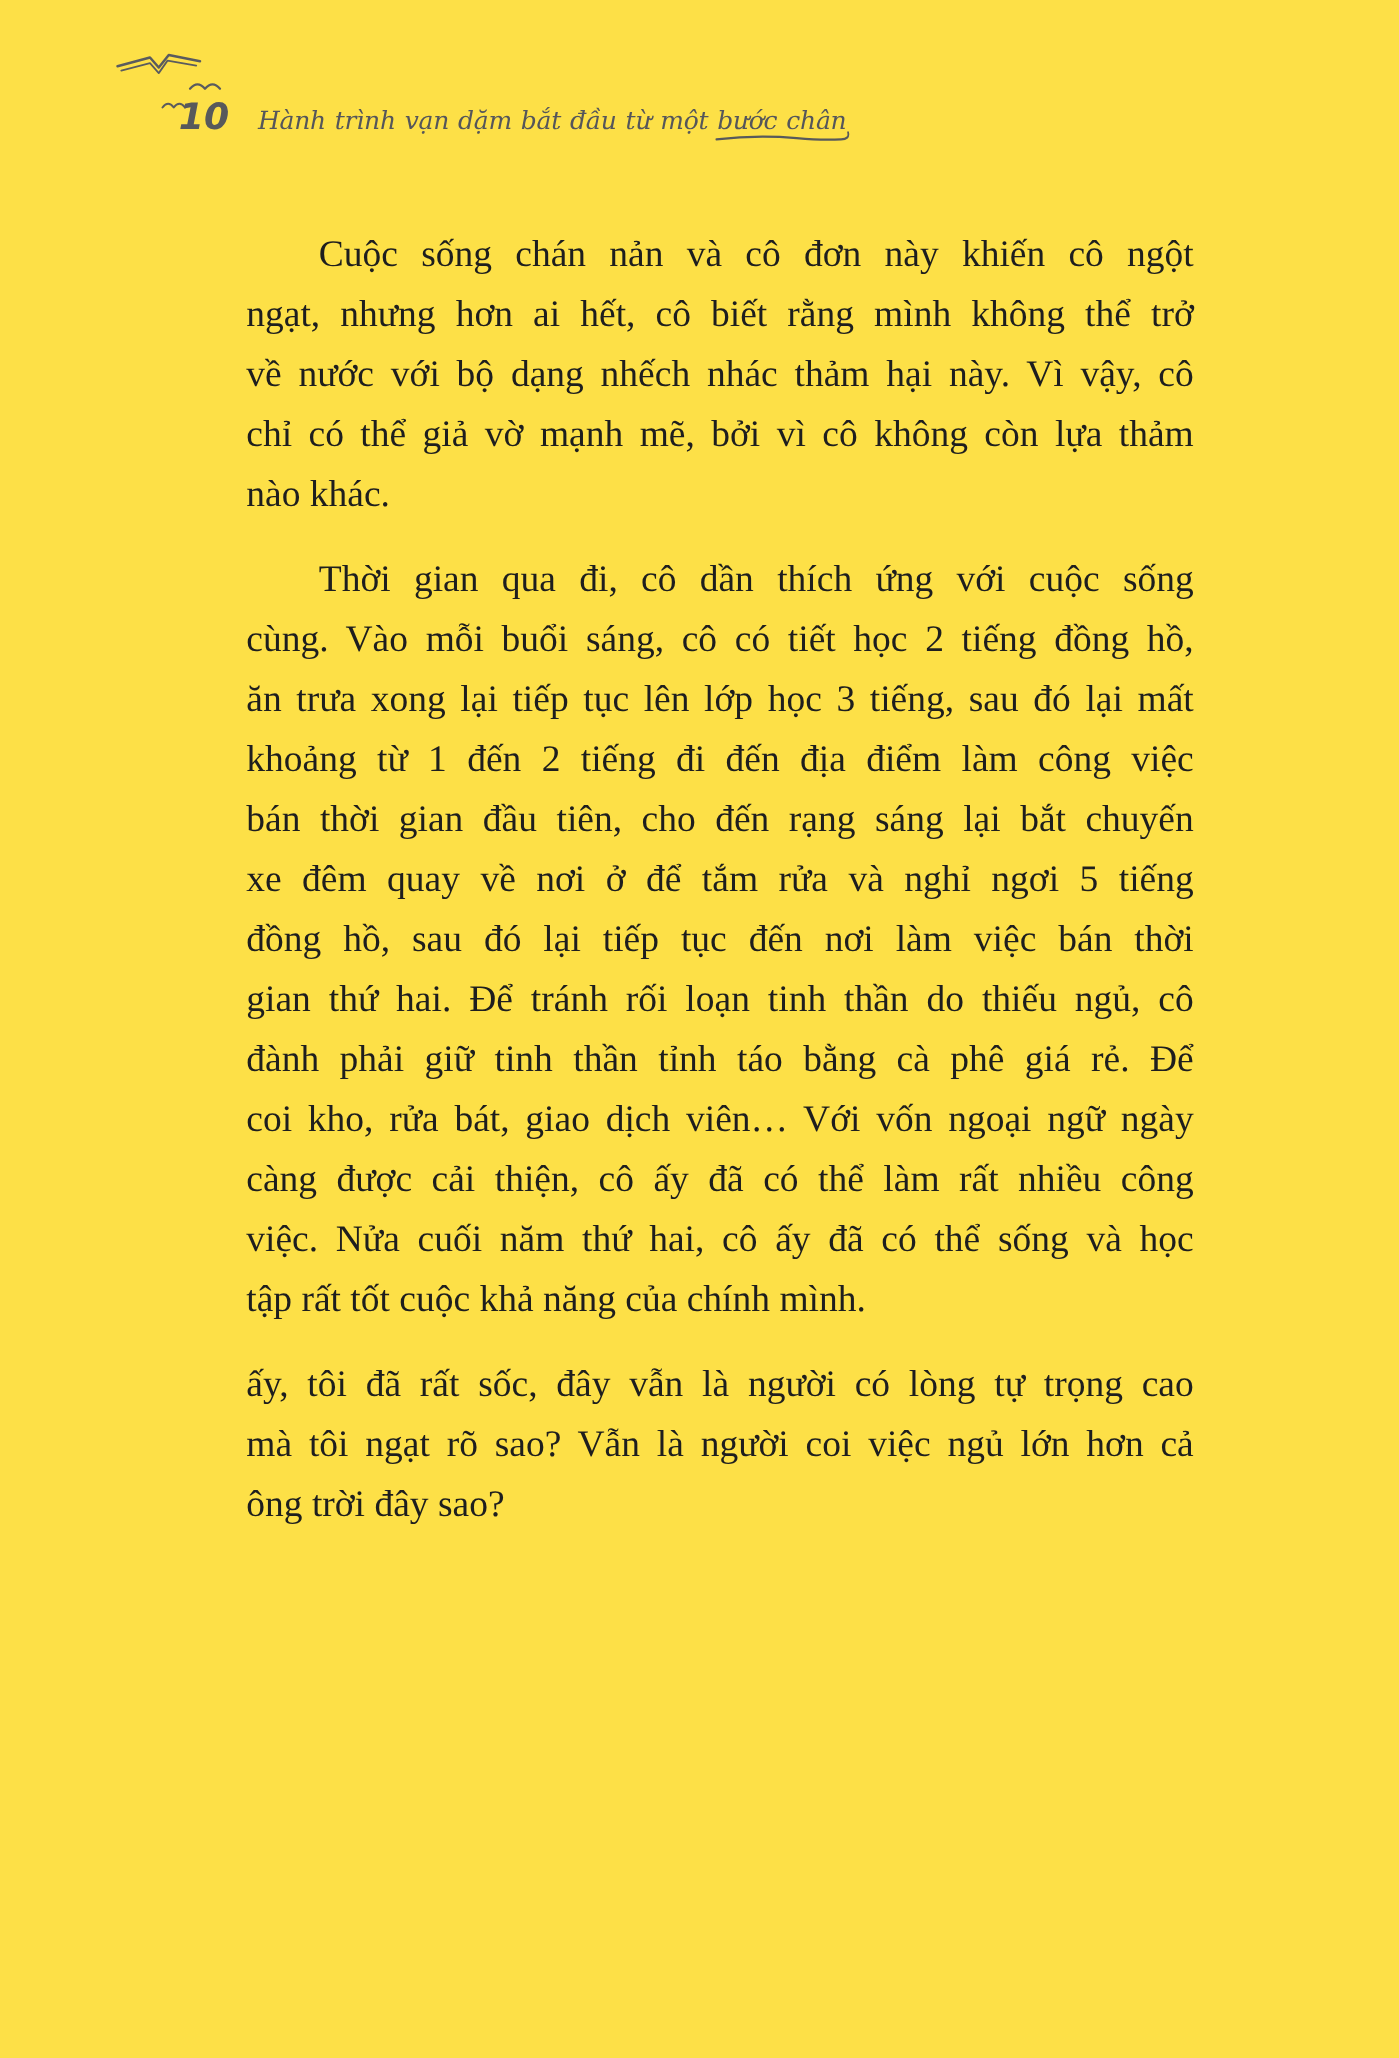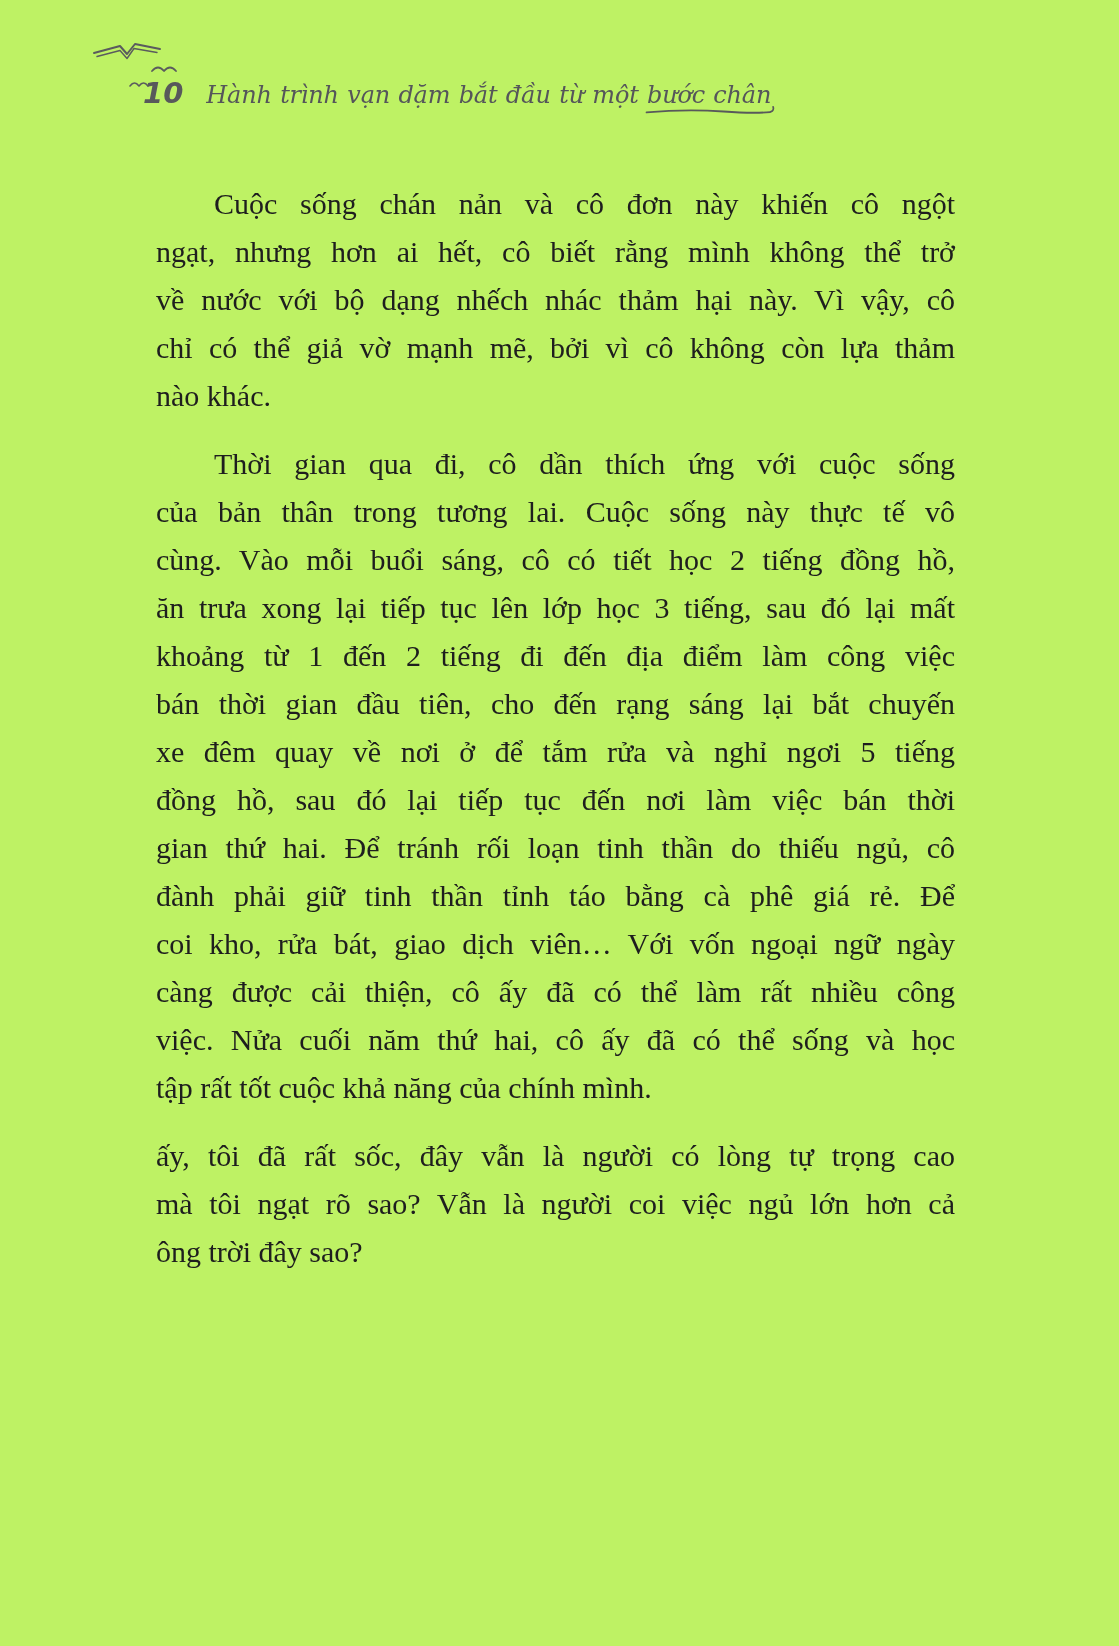--- a/index.html
+++ b/index.html
@@ -7,21 +7,21 @@
     width: 1119px;
     height: 1646px;
     background: #ffffff;
     position: relative;
     font-family: "Liberation Serif", serif;
     overflow: hidden;
   }
   .page {
     position: absolute;
     inset: 0;
-    background: #bef264;
+    background: #fde047;
   }
   
   .birds {
     position: absolute;
     left: 90px;
     top: 38px;
     width: 112px;
     height: 58px;
     color: #5a5b5e;
   }
@@ -37,21 +37,21 @@
   .page-num {
     font-family: "DejaVu Sans", sans-serif;
     font-style: italic;
     font-weight: bold;
     font-size: 29px;
     color: #58595b;
   }
   .running-title {
     font-family: "DejaVu Serif", serif;
     font-style: italic;
-    font-size: 24px;
+    font-size: 20px;
     letter-spacing: -0.2px;
     word-spacing: 1px;
     color: #55565a;
   }
   .u {
     position: relative;
     display: inline-block;
   }
   .u svg {
     position: absolute;
@@ -68,20 +68,21 @@
     top: 180px;
     width: 799px;
     font-size: 30px;
     line-height: 48px;
     color: #1e1e1e;
   }
   .para { margin: 0 0 20px 0; }
   .line {
     text-align: justify;
     text-align-last: justify;
+    margin-left: 41px;
   }
   .line.first { padding-left: 58px; }
   .line.last { text-align-last: left; }
 </style>
 </head>
 <body>
 
 <div class="page">
 
   <svg class="birds" viewBox="0 0 112 58" fill="none" stroke="currentColor" stroke-linecap="round" stroke-linejoin="round">
@@ -107,21 +108,20 @@
   <main class="page-body">
       <div class="para">
         <div class="line first">Cuộc sống chán nản và cô đơn này khiến cô ngột</div>
         <div class="line">ngạt, nhưng hơn ai hết, cô biết rằng mình không thể trở</div>
         <div class="line">về nước với bộ dạng nhếch nhác thảm hại này. Vì vậy, cô</div>
         <div class="line">chỉ có thể giả vờ mạnh mẽ, bởi vì cô không còn lựa thảm</div>
         <div class="line last">nào khác.</div>
       </div>
       <div class="para">
         <div class="line first">Thời gian qua đi, cô dần thích ứng với cuộc sống</div>
-        <div class="line">của bản thân trong tương lai. Cuộc sống này thực tế vô</div>
         <div class="line">cùng. Vào mỗi buổi sáng, cô có tiết học 2 tiếng đồng hồ,</div>
         <div class="line">ăn trưa xong lại tiếp tục lên lớp học 3 tiếng, sau đó lại mất</div>
         <div class="line">khoảng từ 1 đến 2 tiếng đi đến địa điểm làm công việc</div>
         <div class="line">bán thời gian đầu tiên, cho đến rạng sáng lại bắt chuyến</div>
         <div class="line">xe đêm quay về nơi ở để tắm rửa và nghỉ ngơi 5 tiếng</div>
         <div class="line">đồng hồ, sau đó lại tiếp tục đến nơi làm việc bán thời</div>
         <div class="line">gian thứ hai. Để tránh rối loạn tinh thần do thiếu ngủ, cô</div>
         <div class="line">đành phải giữ tinh thần tỉnh táo bằng cà phê giá rẻ. Để</div>
         <div class="line">coi kho, rửa bát, giao dịch viên… Với vốn ngoại ngữ ngày</div>
         <div class="line">càng được cải thiện, cô ấy đã có thể làm rất nhiều công</div>

